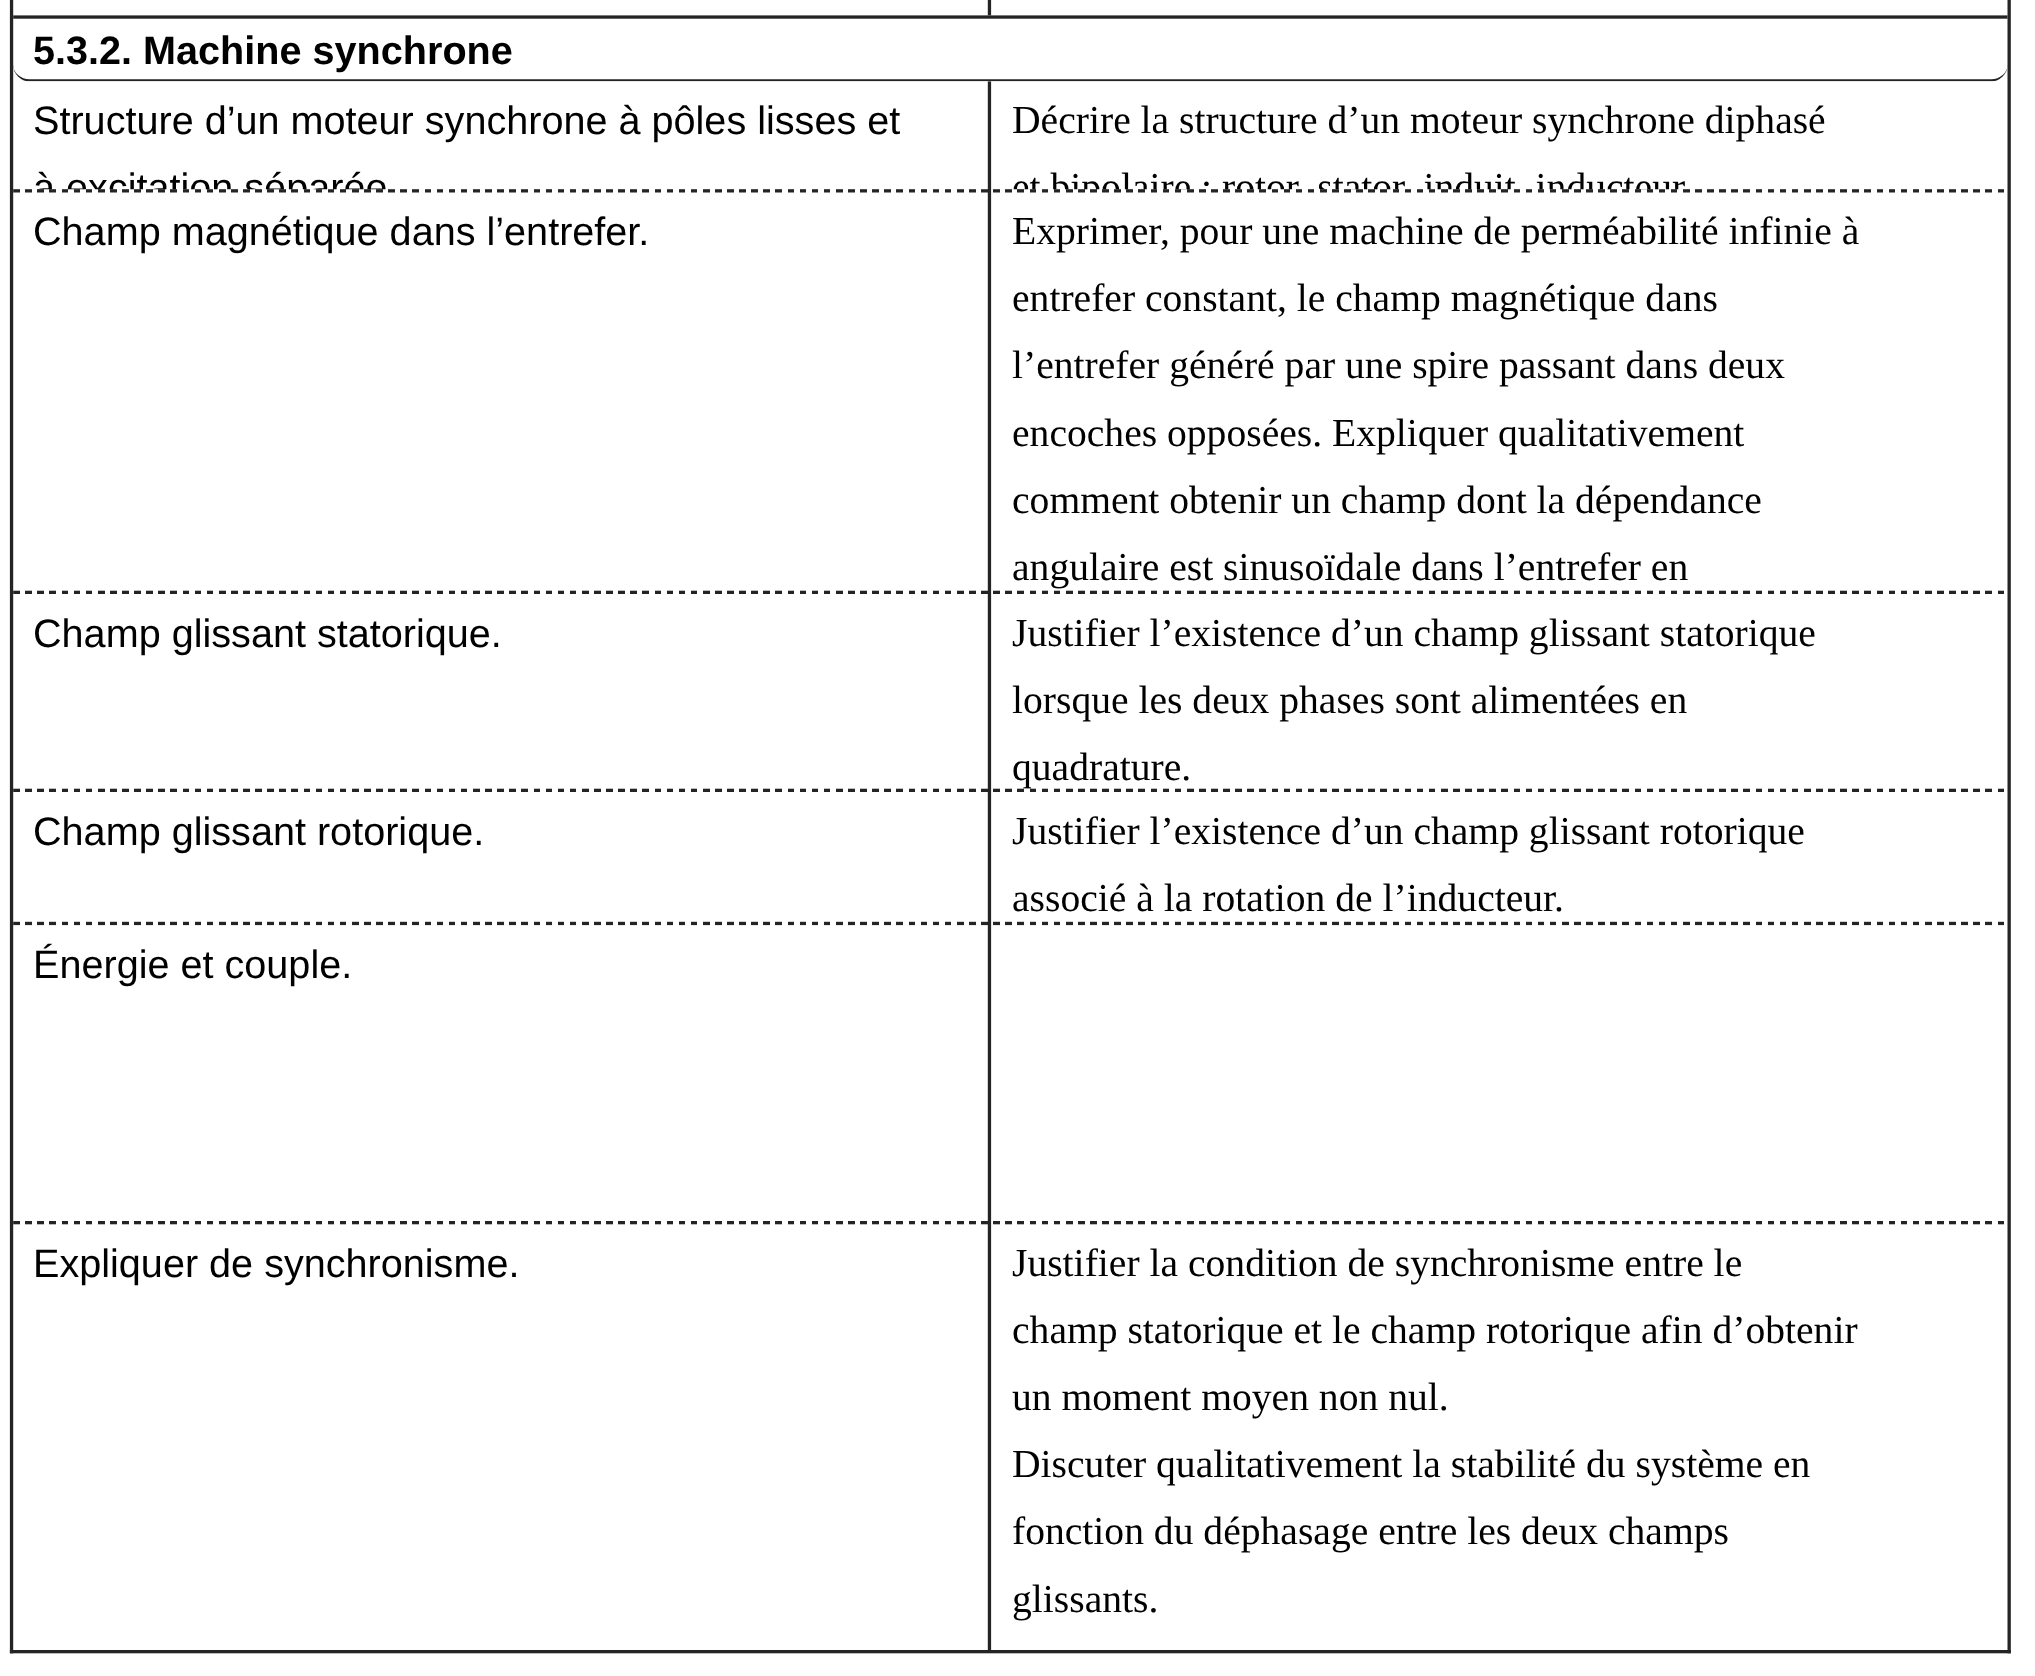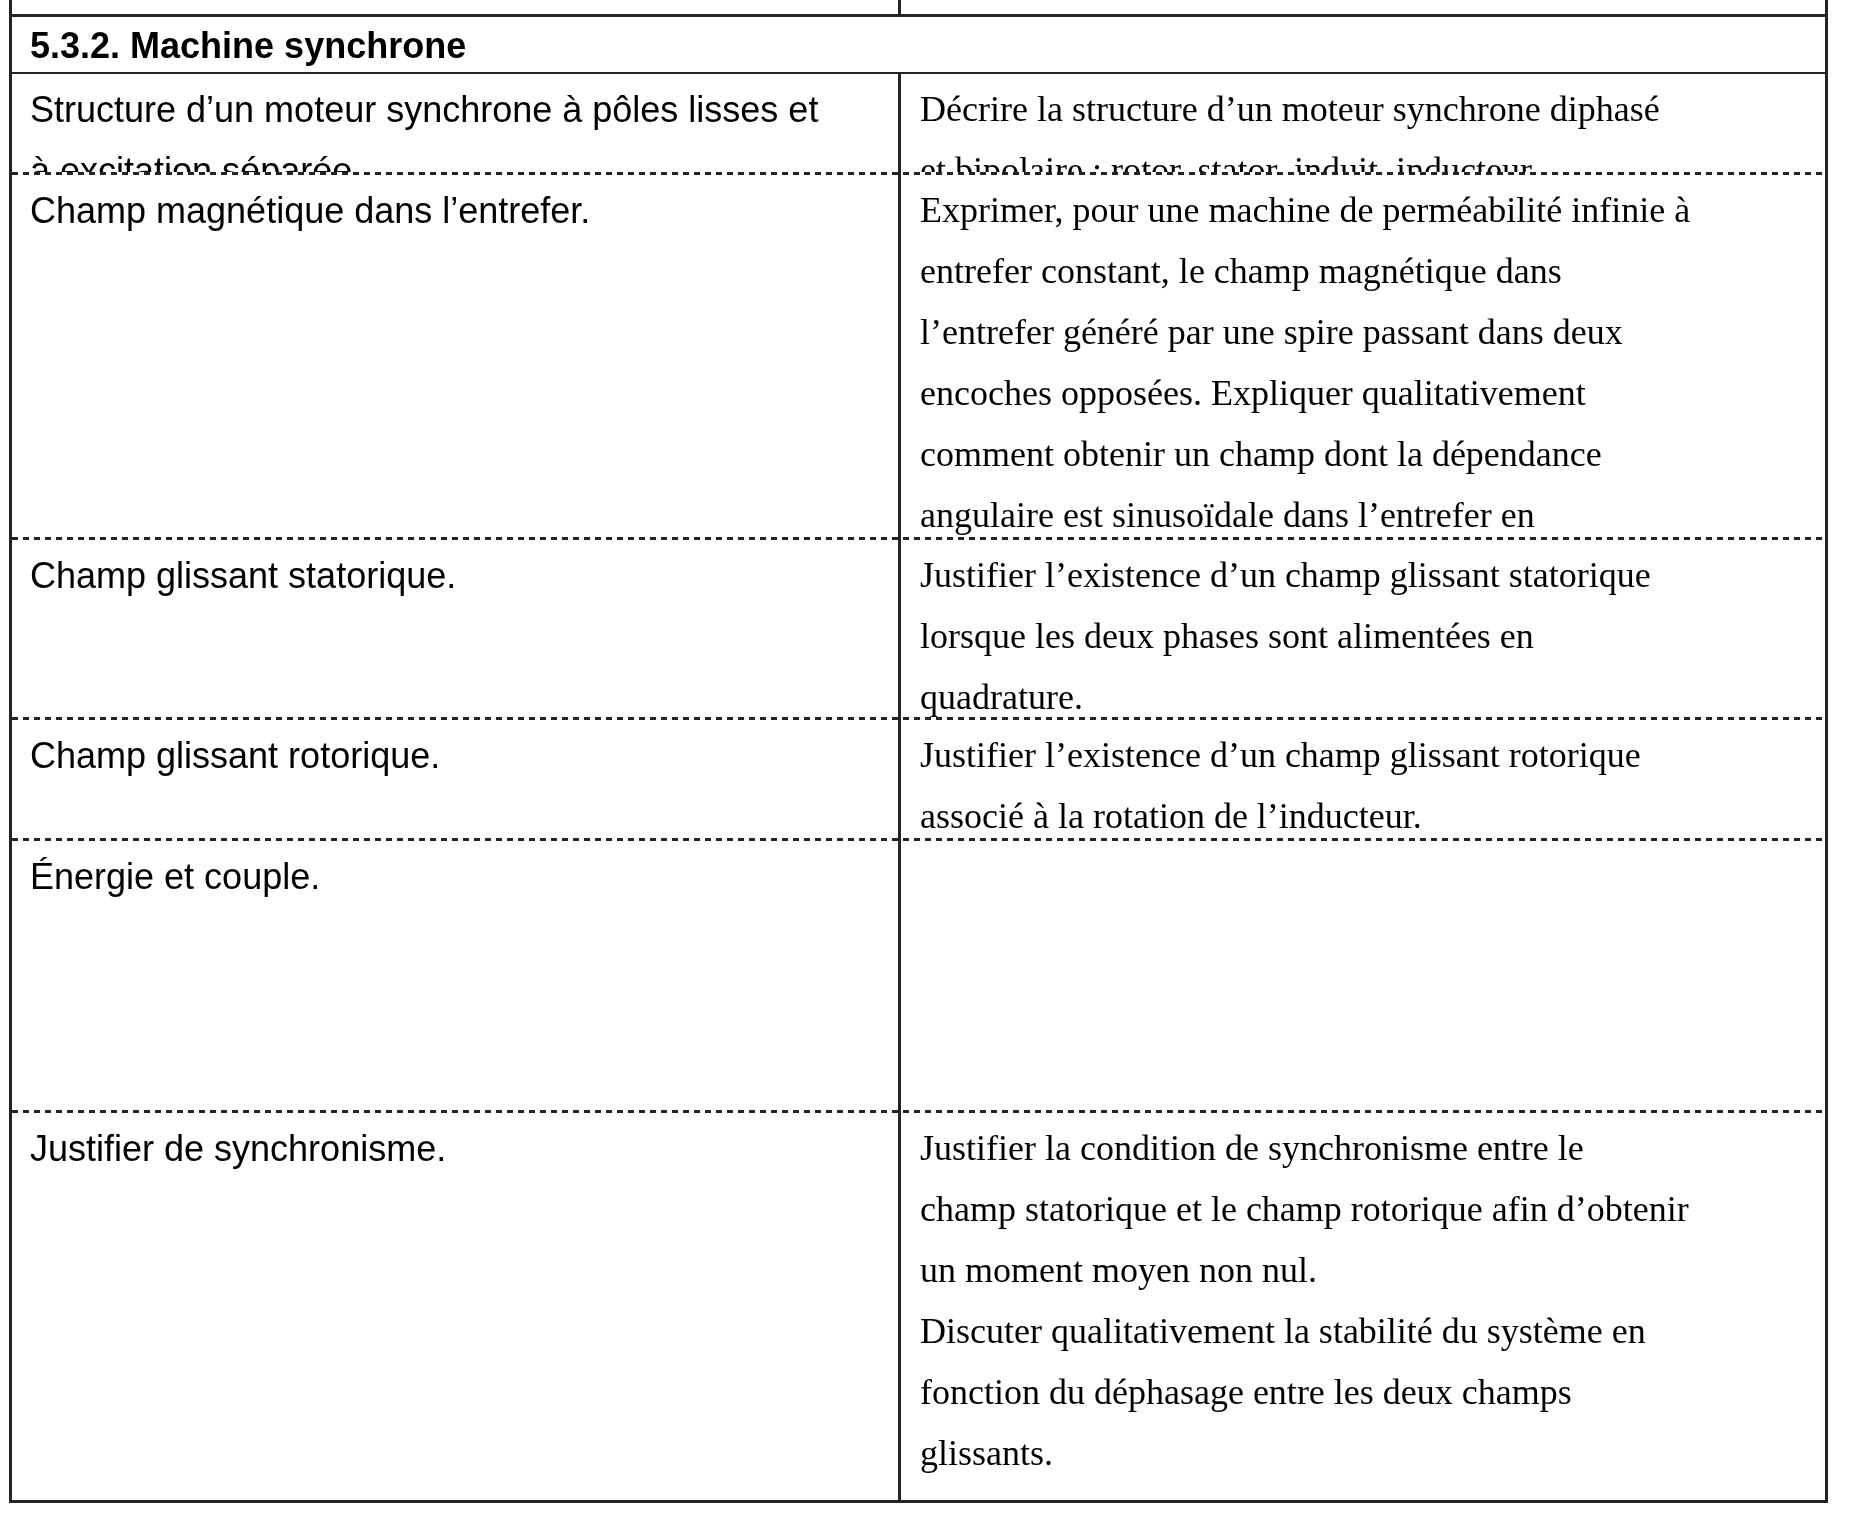--- a/index.html
+++ b/index.html
@@ -26,21 +26,21 @@
     left: 886px; width: 3px;
     background: #242424;
     z-index: 2;
   }
   .col-divider.seg-top { top: 0; height: 14px; }
   .col-divider.seg-body { top: 74px; height: 1426px; }
 
   .row { display: flex; position: relative; overflow: hidden; }
 
   .row-clipped { height: 14px; border-bottom: 3px solid #242424; }
-  .row-header  { height: 55px; border-bottom: 2px solid #242424; }
+  .row-header  { height: 55px; border-bottom: 2px solid #242424; border-radius: 15px; }
 
   .r1 { height: 98px; }
   .r2 { height: 362px; }
   .r3 { height: 177px; }
   .r4 { height: 118px; }
   .r5 { height: 269px; }
   .r6 { height: 387px; }
 
   .sep-dashed {
     height: 3px;
@@ -118,21 +118,21 @@
 associé à la rotation de l’inducteur.</div>
     </div>
     <div class="sep-dashed"></div>
 
     <div class="row r5">
       <div class="cell left">Énergie et couple.</div>
     </div>
     <div class="sep-dashed"></div>
 
     <div class="row r6">
-      <div class="cell left">Justifier de synchronisme.</div>
+      <div class="cell left">Expliquer de synchronisme.</div>
       <div class="cell right">Justifier la condition de synchronisme entre le
 champ statorique et le champ rotorique afin d’obtenir
 un moment moyen non nul.
 Discuter qualitativement la stabilité du système en
 fonction du déphasage entre les deux champs
 glissants.
 Expliquer la difficulté du démarrage et du contrôle de
 la vitesse d’un moteur synchrone.</div>
     </div>
 

